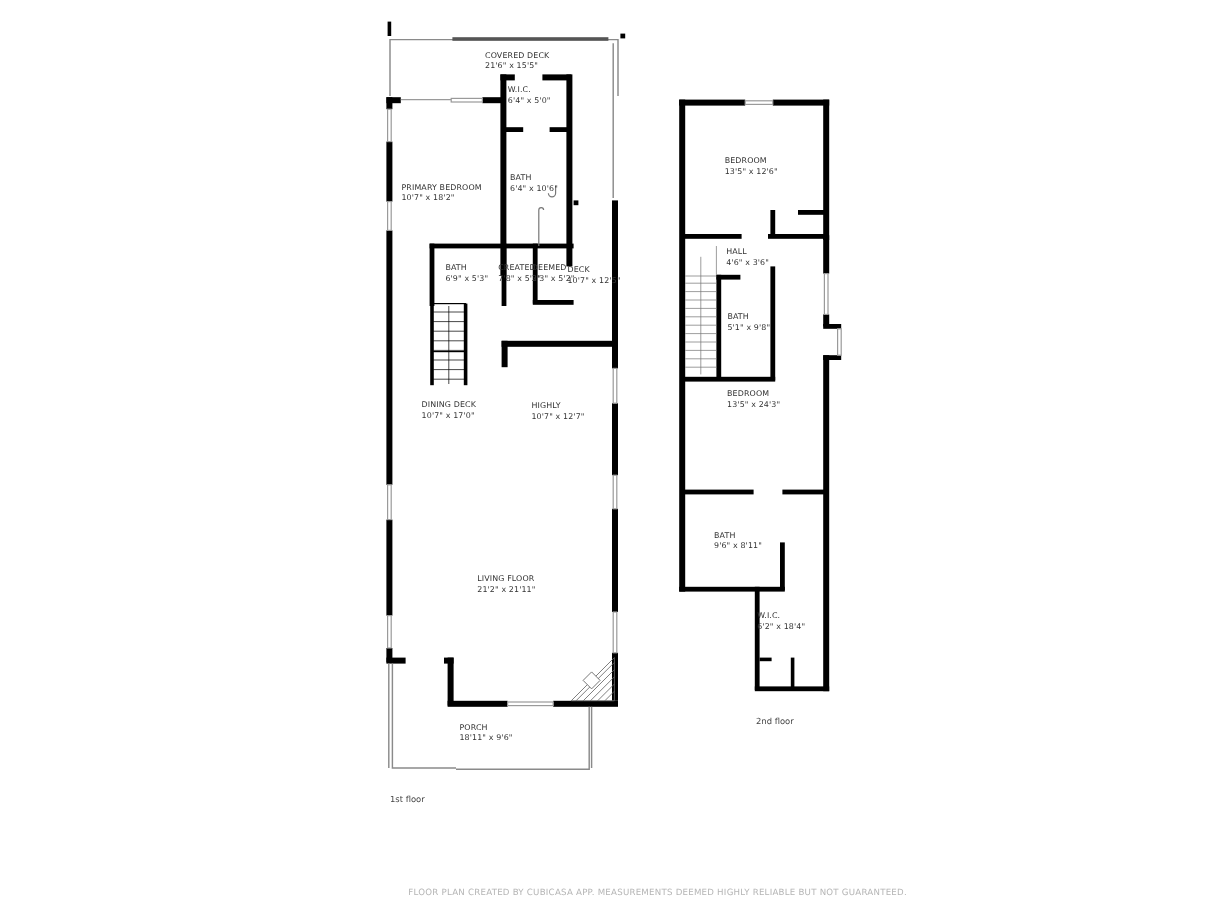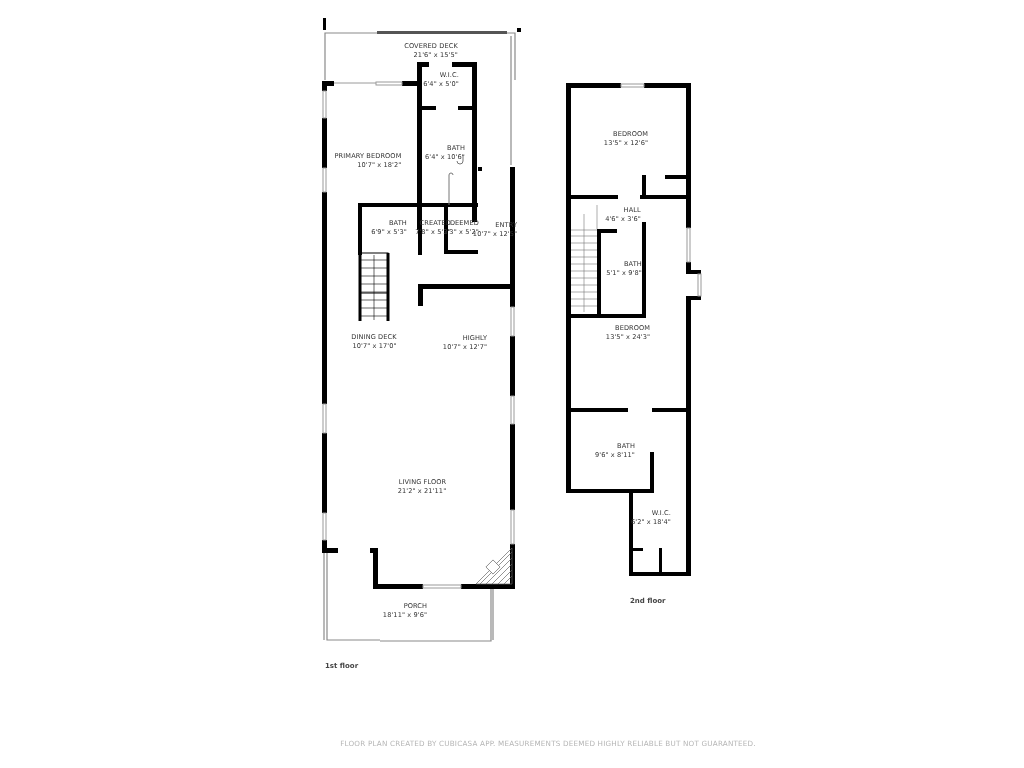--- a/index.html
+++ b/index.html
@@ -1,19 +1,19 @@
 <!DOCTYPE html>
 <html><head>
   <meta charset="utf-8">
   <style>
     html, body { margin:0; padding:0; background:#ffffff; }
     body { width:1024px; height:768px; position:relative; overflow:hidden; font-family:"DejaVu Sans", sans-serif; }
     svg.plan { position:absolute; left:0; top:0; }
-    .lbl { position:absolute; transform:translateX(-50%); text-align:right; font-size:6.6px; line-height:9px; color:#333; white-space:nowrap; letter-spacing:0.1px; }
-    .floor-lbl { position:absolute; font-size:7px; color:#444; white-space:nowrap;font-weight:bold; }
+    .lbl { position:absolute; transform:translateX(-50%); text-align:left; font-size:6.6px; line-height:9px; color:#333; white-space:nowrap; letter-spacing:0.1px; }
+    .floor-lbl { position:absolute; font-size:7px; color:#444; white-space:nowrap; }
     .footer { position:absolute; left:0; width:1024px; top:739px; text-align:center; font-size:7.2px; color:#b5b5b5; letter-spacing:0.2px; white-space:nowrap;padding-left:36px; }
   </style>
 </head>
 <body>
 
 <svg class="plan" width="1024" height="768" viewBox="0 0 1024 768">
 
   <g>
 
     <g stroke="#8a8a8a" stroke-width="1.2" fill="none">
@@ -173,21 +173,21 @@
   </g>
 </svg>
 
 <div class="lbl" style="left:431px;top:42px"><span>COVERED DECK</span><br><span>21'6" x 15'5"</span></div>
 <div class="lbl" style="left:441px;top:71px"><span>W.I.C.</span><br><span>6'4" x 5'0"</span></div>
 <div class="lbl" style="left:368px;top:152px"><span>PRIMARY BEDROOM</span><br><span>10'7" x 18'2"</span></div>
 <div class="lbl" style="left:445px;top:144px"><span>BATH</span><br><span>6'4" x 10'6"</span></div>
 <div class="lbl" style="left:389px;top:219px"><span>BATH</span><br><span>6'9" x 5'3"</span></div>
 <div class="lbl" style="left:433px;top:219px"><span>CREATED</span><br><span>7'8" x 5'2"</span></div>
 <div class="lbl" style="left:461px;top:219px"><span>DEEMED</span><br><span>3'3" x 5'2"</span></div>
-<div class="lbl" style="left:495px;top:221px"><span>ENTRY</span><br><span>10'7" x 12'5"</span></div>
+<div class="lbl" style="left:495px;top:221px"><span>DECK</span><br><span>10'7" x 12'5"</span></div>
 <div class="lbl" style="left:374px;top:333px"><span>DINING DECK</span><br><span>10'7" x 17'0"</span></div>
 <div class="lbl" style="left:465px;top:334px"><span>HIGHLY</span><br><span>10'7" x 12'7"</span></div>
 <div class="lbl" style="left:422px;top:478px"><span>LIVING FLOOR</span><br><span>21'2" x 21'11"</span></div>
 <div class="lbl" style="left:405px;top:602px"><span>PORCH</span><br><span>18'11" x 9'6"</span></div>
 <div class="floor-lbl" style="left:325px;top:662px">1st floor</div>
 
 <div class="lbl" style="left:626px;top:130px"><span>BEDROOM</span><br><span>13'5" x 12'6"</span></div>
 <div class="lbl" style="left:623px;top:206px"><span>HALL</span><br><span>4'6" x 3'6"</span></div>
 <div class="lbl" style="left:624px;top:260px"><span>BATH</span><br><span>5'1" x 9'8"</span></div>
 <div class="lbl" style="left:628px;top:324px"><span>BEDROOM</span><br><span>13'5" x 24'3"</span></div>

